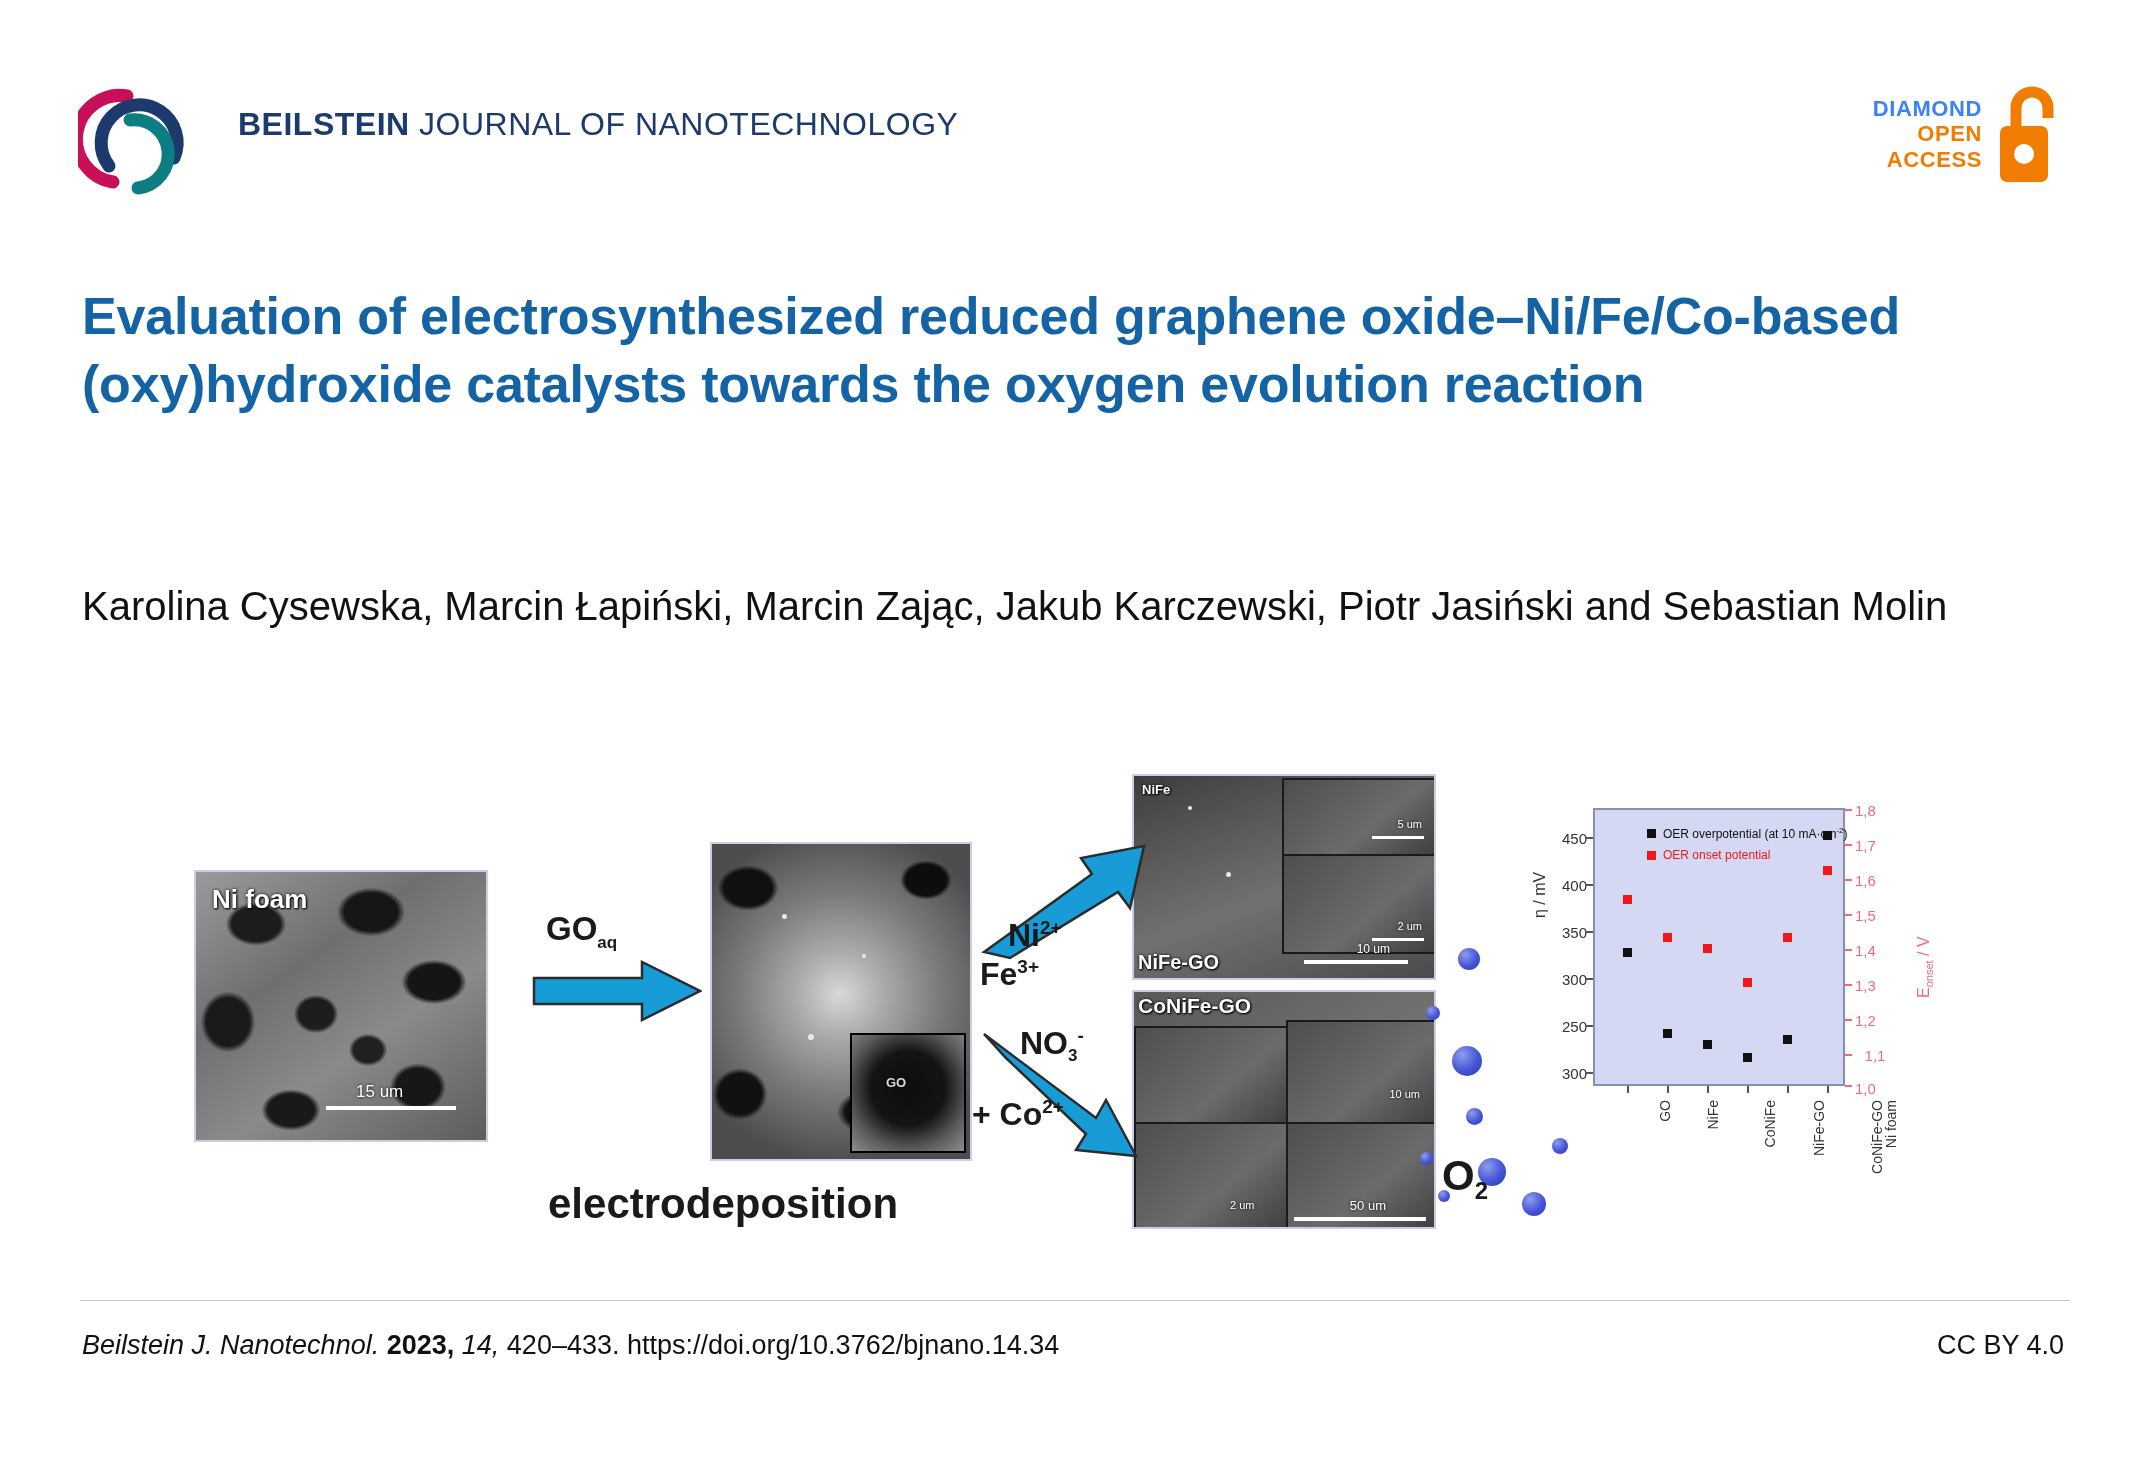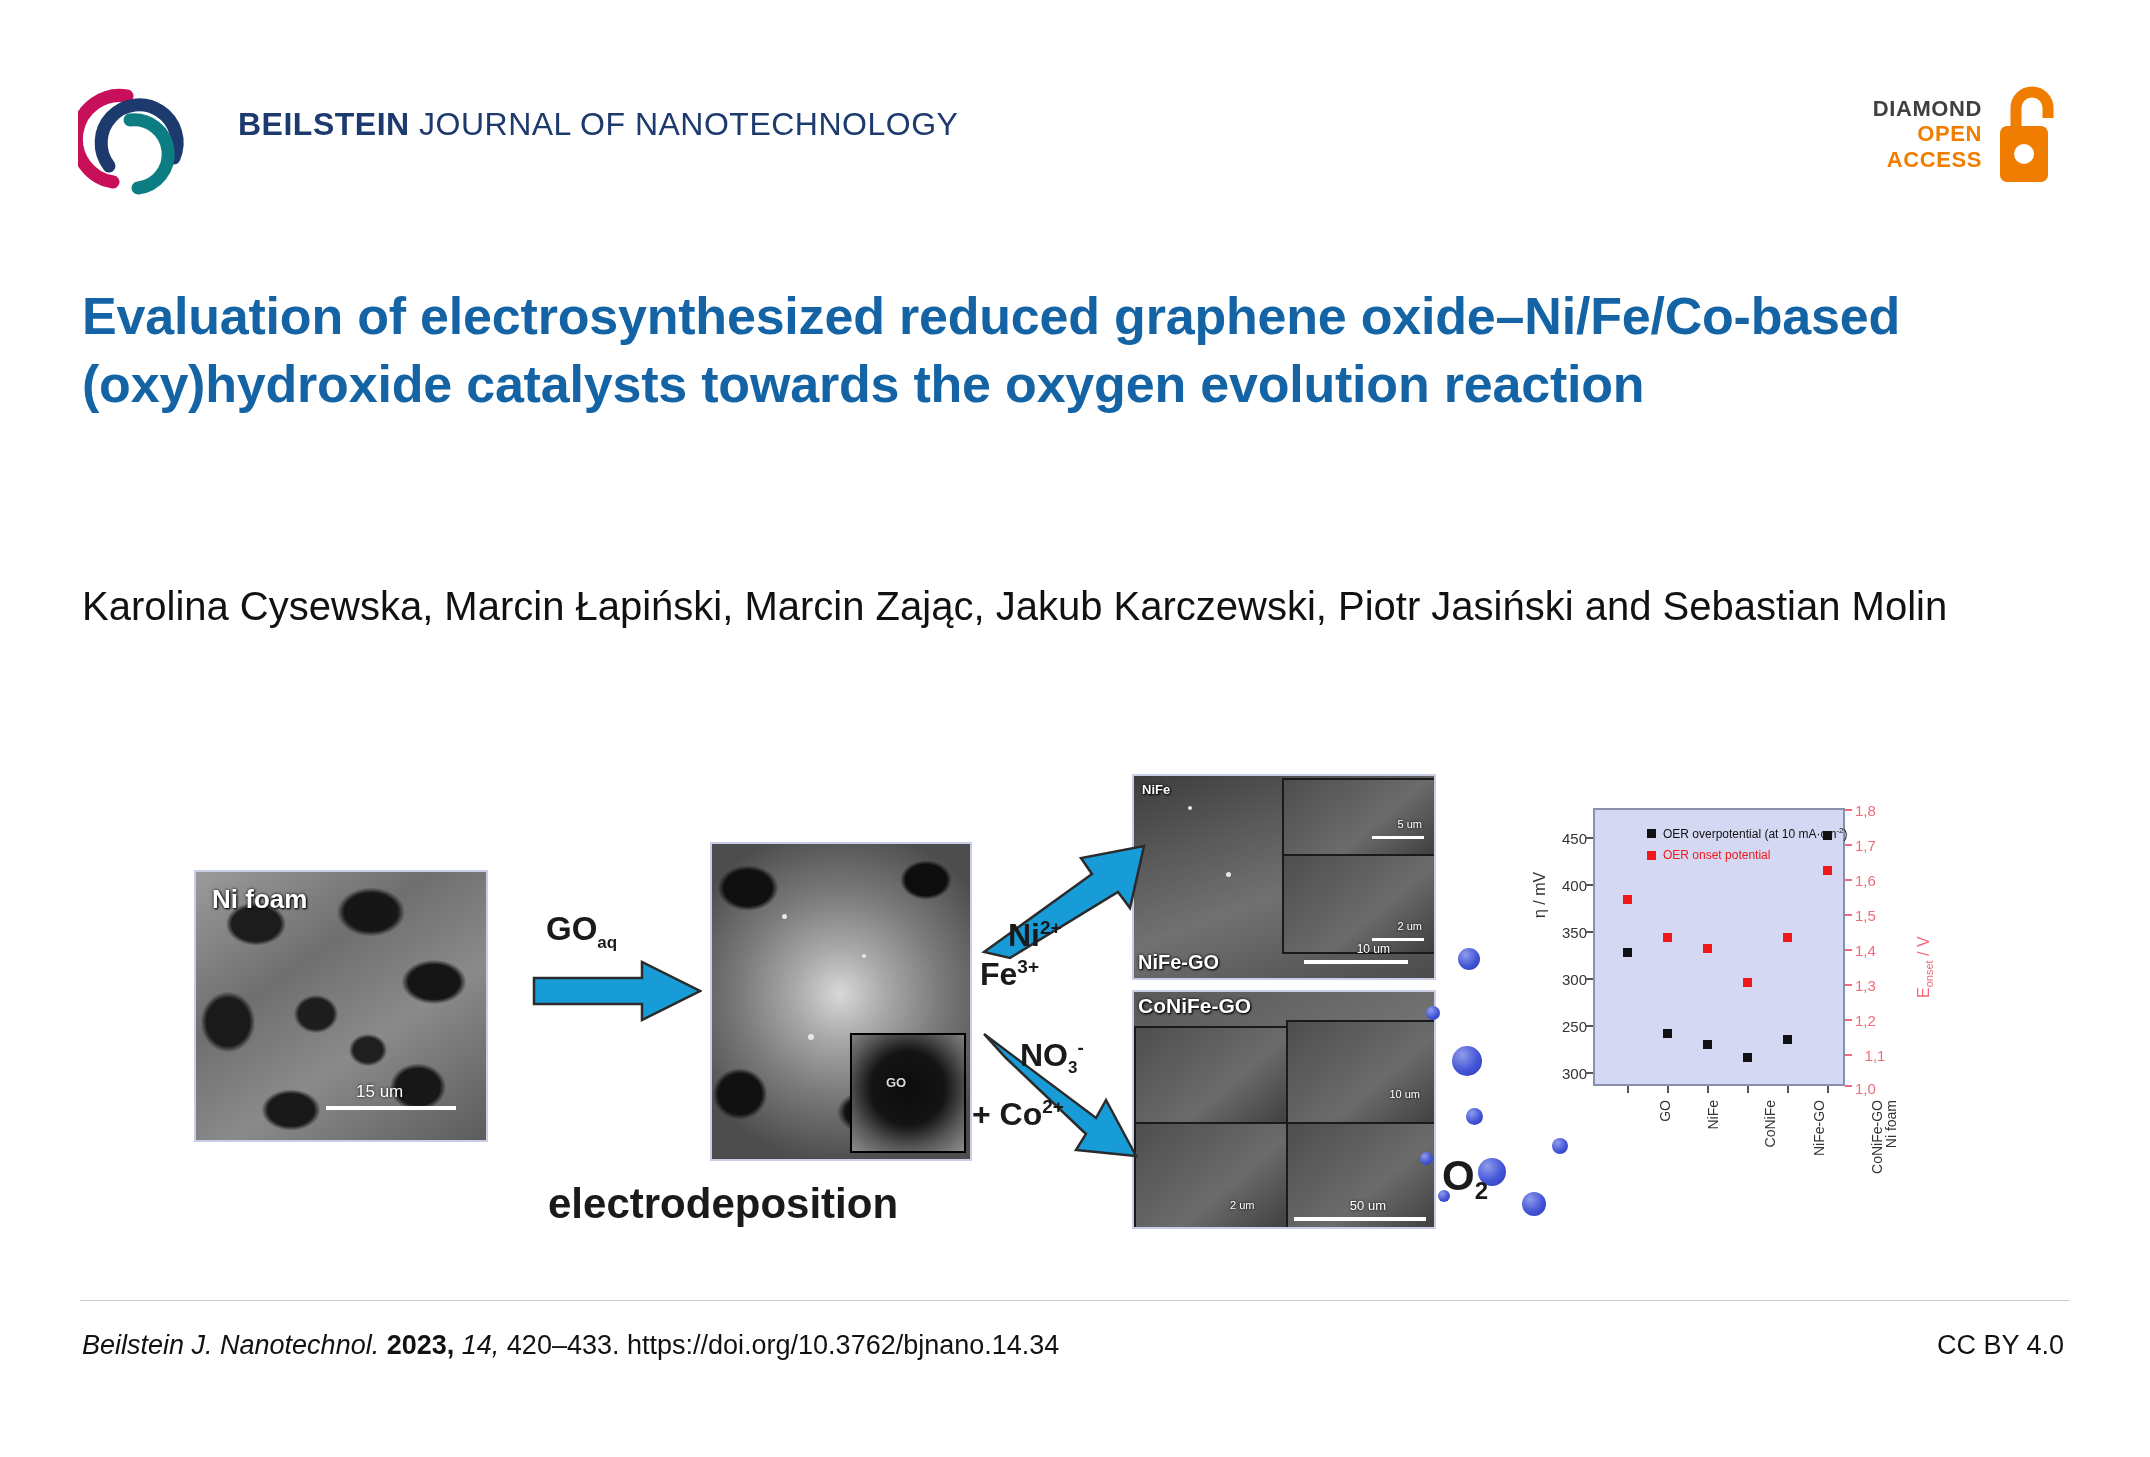--- a/index.html
+++ b/index.html
@@ -46,21 +46,21 @@
     align-items: center;
     gap: 14px;
   }
   #oa-words {
     text-align: right;
     line-height: 1.16;
   }
   .oa-diamond {
     font-size: 22px;
     font-weight: bold;
-    color: #404040;
+    color: #3b82f6;
     letter-spacing: 0.6px;
   }
   .oa-open, .oa-access {
     font-size: 22px;
     font-weight: bold;
     color: #f07d00;
     letter-spacing: 0.6px;
   }
   #oa-lock { width: 66px; height: 104px; }
 
@@ -211,21 +211,21 @@
     font-weight: bold;
     color: #1a1a1a;
     z-index: 8;
     white-space: nowrap;
   }
   #label-go-aq { left: 366px; top: 150px; font-size: 33px; }
   #label-go-aq sub { font-size: 17px; }
   #label-electrodeposition { left: 368px; top: 420px; font-size: 42px; }
   #label-ni2 { left: 828px; top: 157px; font-size: 32px; }
   #label-fe3 { left: 800px; top: 196px; font-size: 32px; }
-  #label-no3 { left: 840px; top: 265px; font-size: 32px; margin-top: 12px; }
+  #label-no3 { left: 840px; top: 265px; font-size: 32px; }
   #label-co2 { left: 792px; top: 336px; font-size: 32px; }
   .sup { font-size: 19px; vertical-align: super; }
   .sub { font-size: 17px; vertical-align: sub; }
 
   
   .bubble {
     position: absolute;
     border-radius: 50%;
     background: radial-gradient(circle at 34% 30%, #8f9ceb 0%, #4455d6 55%, #2c38b4 100%);
     z-index: 6;

